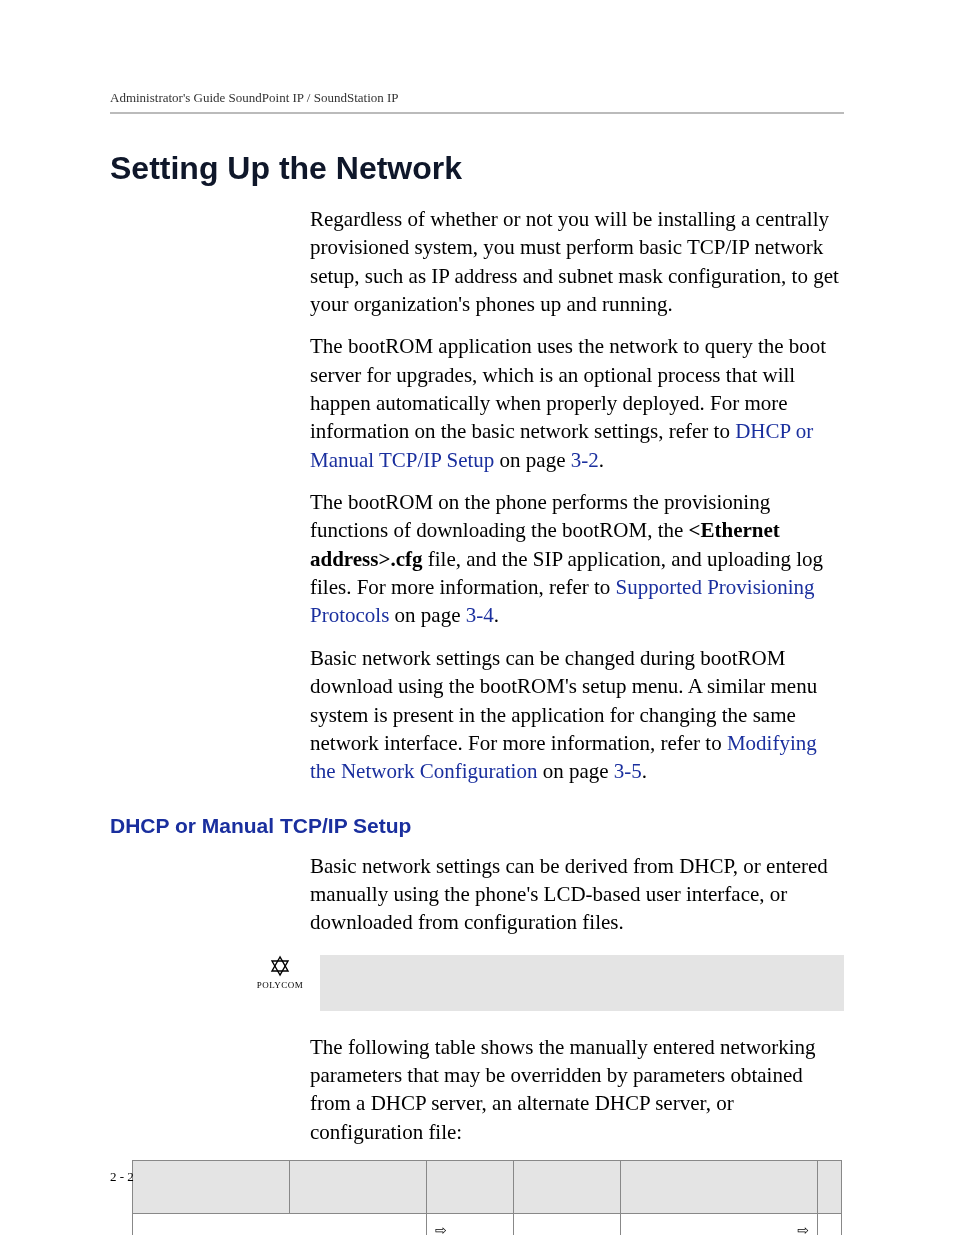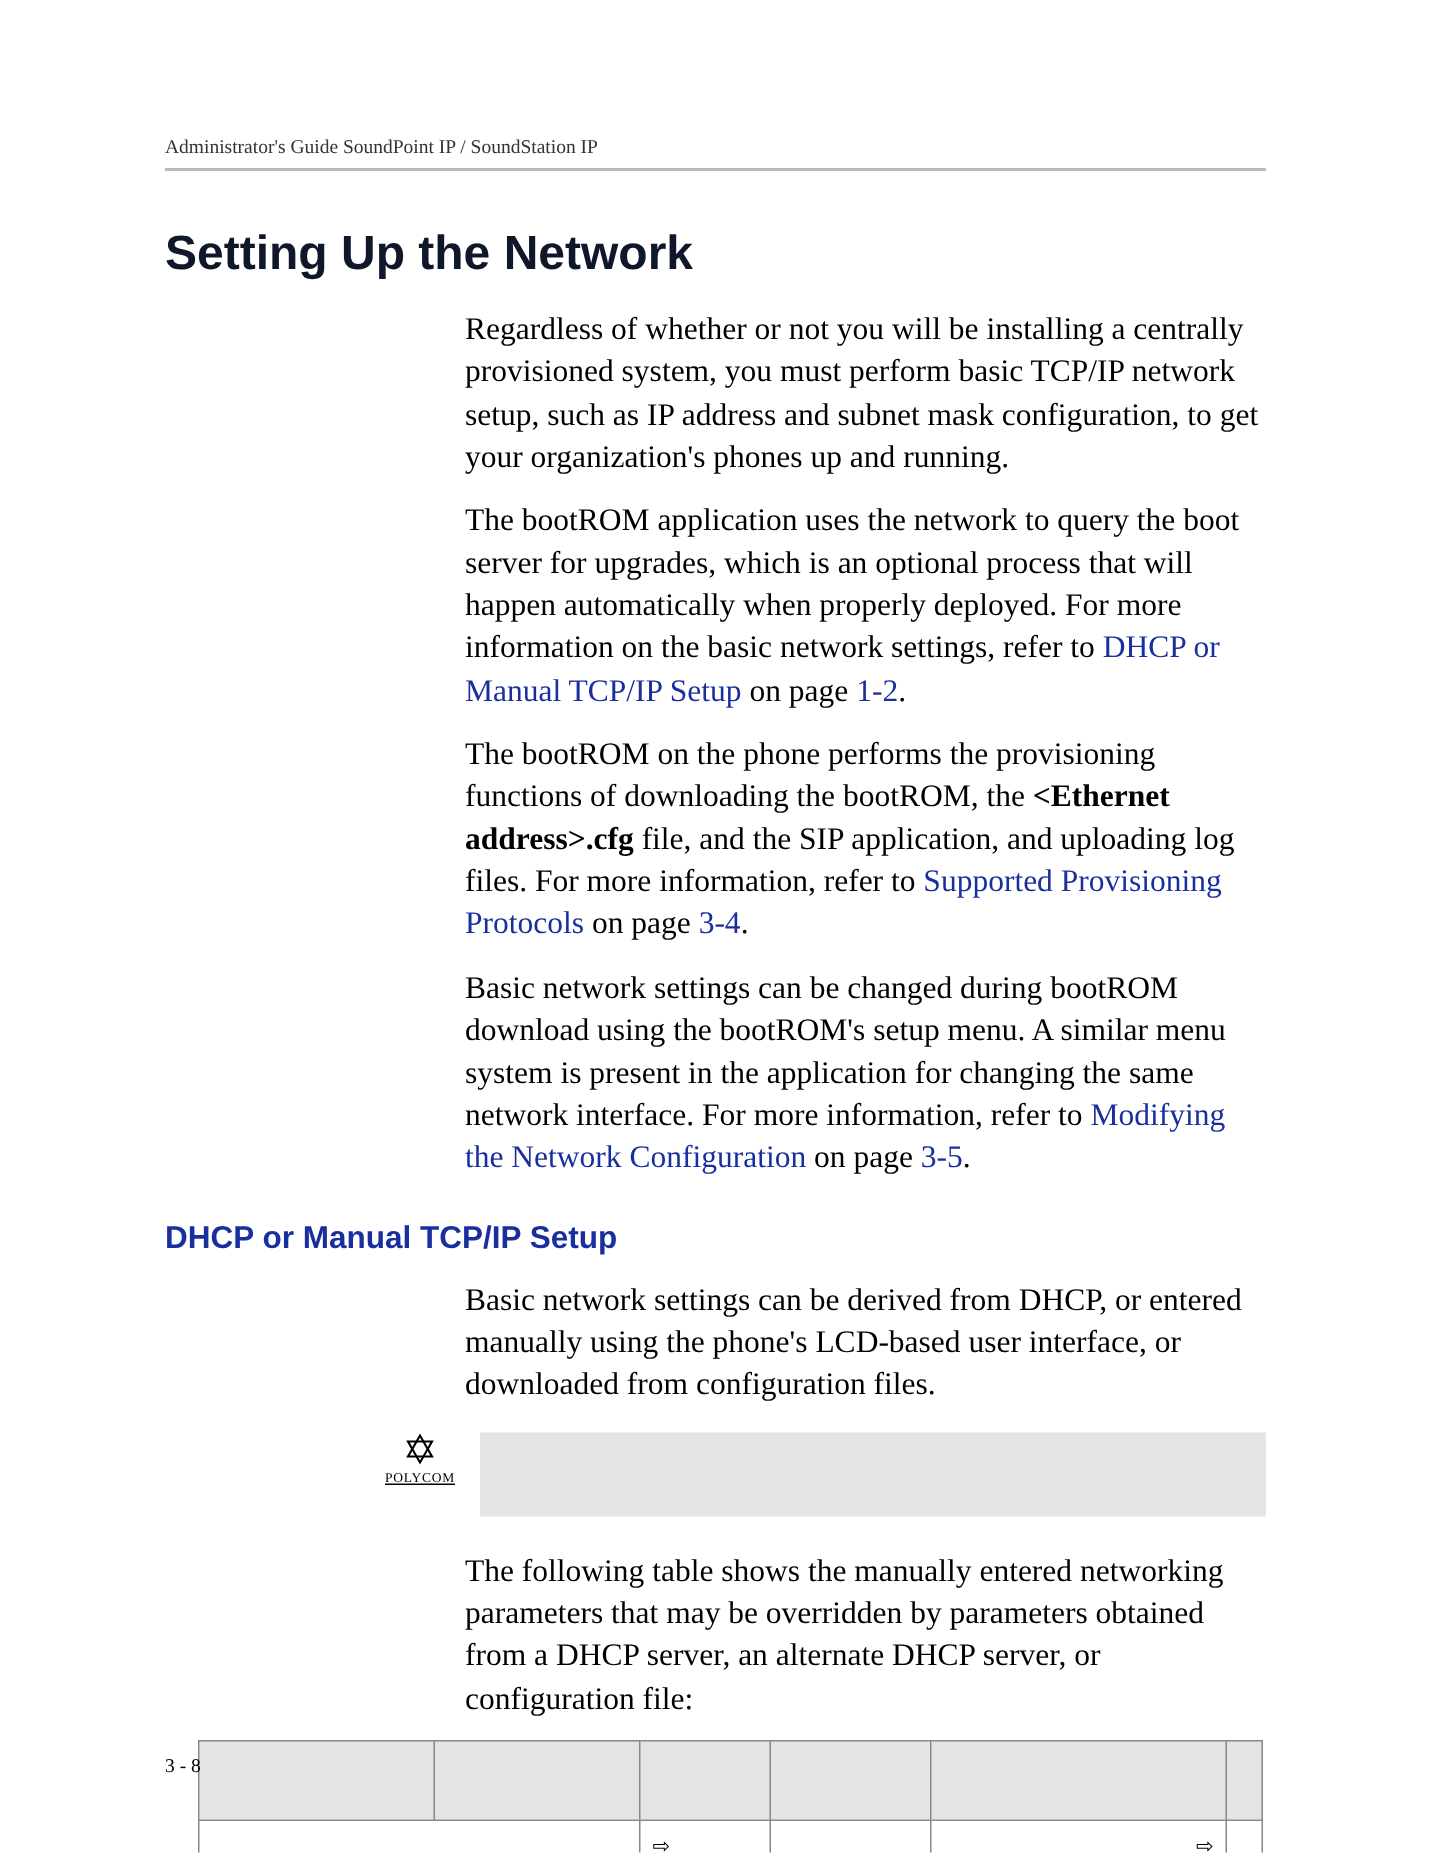--- a/index.html
+++ b/index.html
@@ -56,21 +56,20 @@
     display: flex;
     align-items: flex-start;
     margin: 18px 0 22px 0;
   }
   .note-logo {
     width: 60px;
     text-align: center;
     margin-left: 140px;
     margin-right: 10px;
     flex: 0 0 auto;
-    text-decoration: underline;
   }
   .note-logo svg { display: block; margin: 0 auto; }
   .note-logo .brand {
     font-family: "Times New Roman", serif;
     font-size: 9px;
     letter-spacing: 0.5px;
     margin-top: 3px;
   }
   .note-box {
     flex: 1;
@@ -107,21 +106,21 @@
 <div class="page">
 
   <div class="header-line">Administrator's Guide SoundPoint IP / SoundStation IP</div>
 
   <h1 class="section-title">Setting Up the Network</h1>
 
   <div class="body-col">
     <p>Regardless of whether or not you will be installing a centrally provisioned system, you must perform basic TCP/IP network setup, such as IP address and subnet mask configuration, to get your organization's phones up and running.</p>
 
     <p>
-      <span>The bootROM application uses the network to query the boot server for upgrades, which is an optional process that will happen automatically when properly deployed. For more information on the basic network settings, refer to </span><span class="link">DHCP or Manual TCP/IP Setup</span><span> on page </span><span class="link">1-2</span><span>.</span>
+      <span>The bootROM application uses the network to query the boot server for upgrades, which is an optional process that will happen automatically when properly deployed. For more information on the basic network settings, refer to </span><span class="link">DHCP or Manual TCP/IP Setup</span><span> on page </span><span class="link">3-2</span><span>.</span>
     </p>
 
     <p>
       <span>The bootROM on the phone performs the provisioning functions of downloading the bootROM, the </span><span class="bold">&lt;Ethernet address&gt;.cfg</span><span> file, and the SIP application, and uploading log files. For more information, refer to </span><span class="link">Supported Provisioning Protocols</span><span> on page </span><span class="link">3-4</span><span>.</span>
     </p>
 
     <p>
       <span>Basic network settings can be changed during bootROM download using the bootROM's setup menu. A similar menu system is present in the application for changing the same network interface. For more information, refer to </span><span class="link">Modifying the Network Configuration</span><span> on page </span><span class="link">3-5</span><span>.</span>
     </p>
   </div>
@@ -195,14 +194,14 @@
         <td></td>
         <td></td>
         <td></td>
         <td></td>
         <td></td>
         <td></td>
       </tr>
     </tbody>
   </table>
 
-  <div class="page-num">3 - 8</div>
+  <div class="page-num">2 - 2</div>
 </div>
 
 </body></html>

